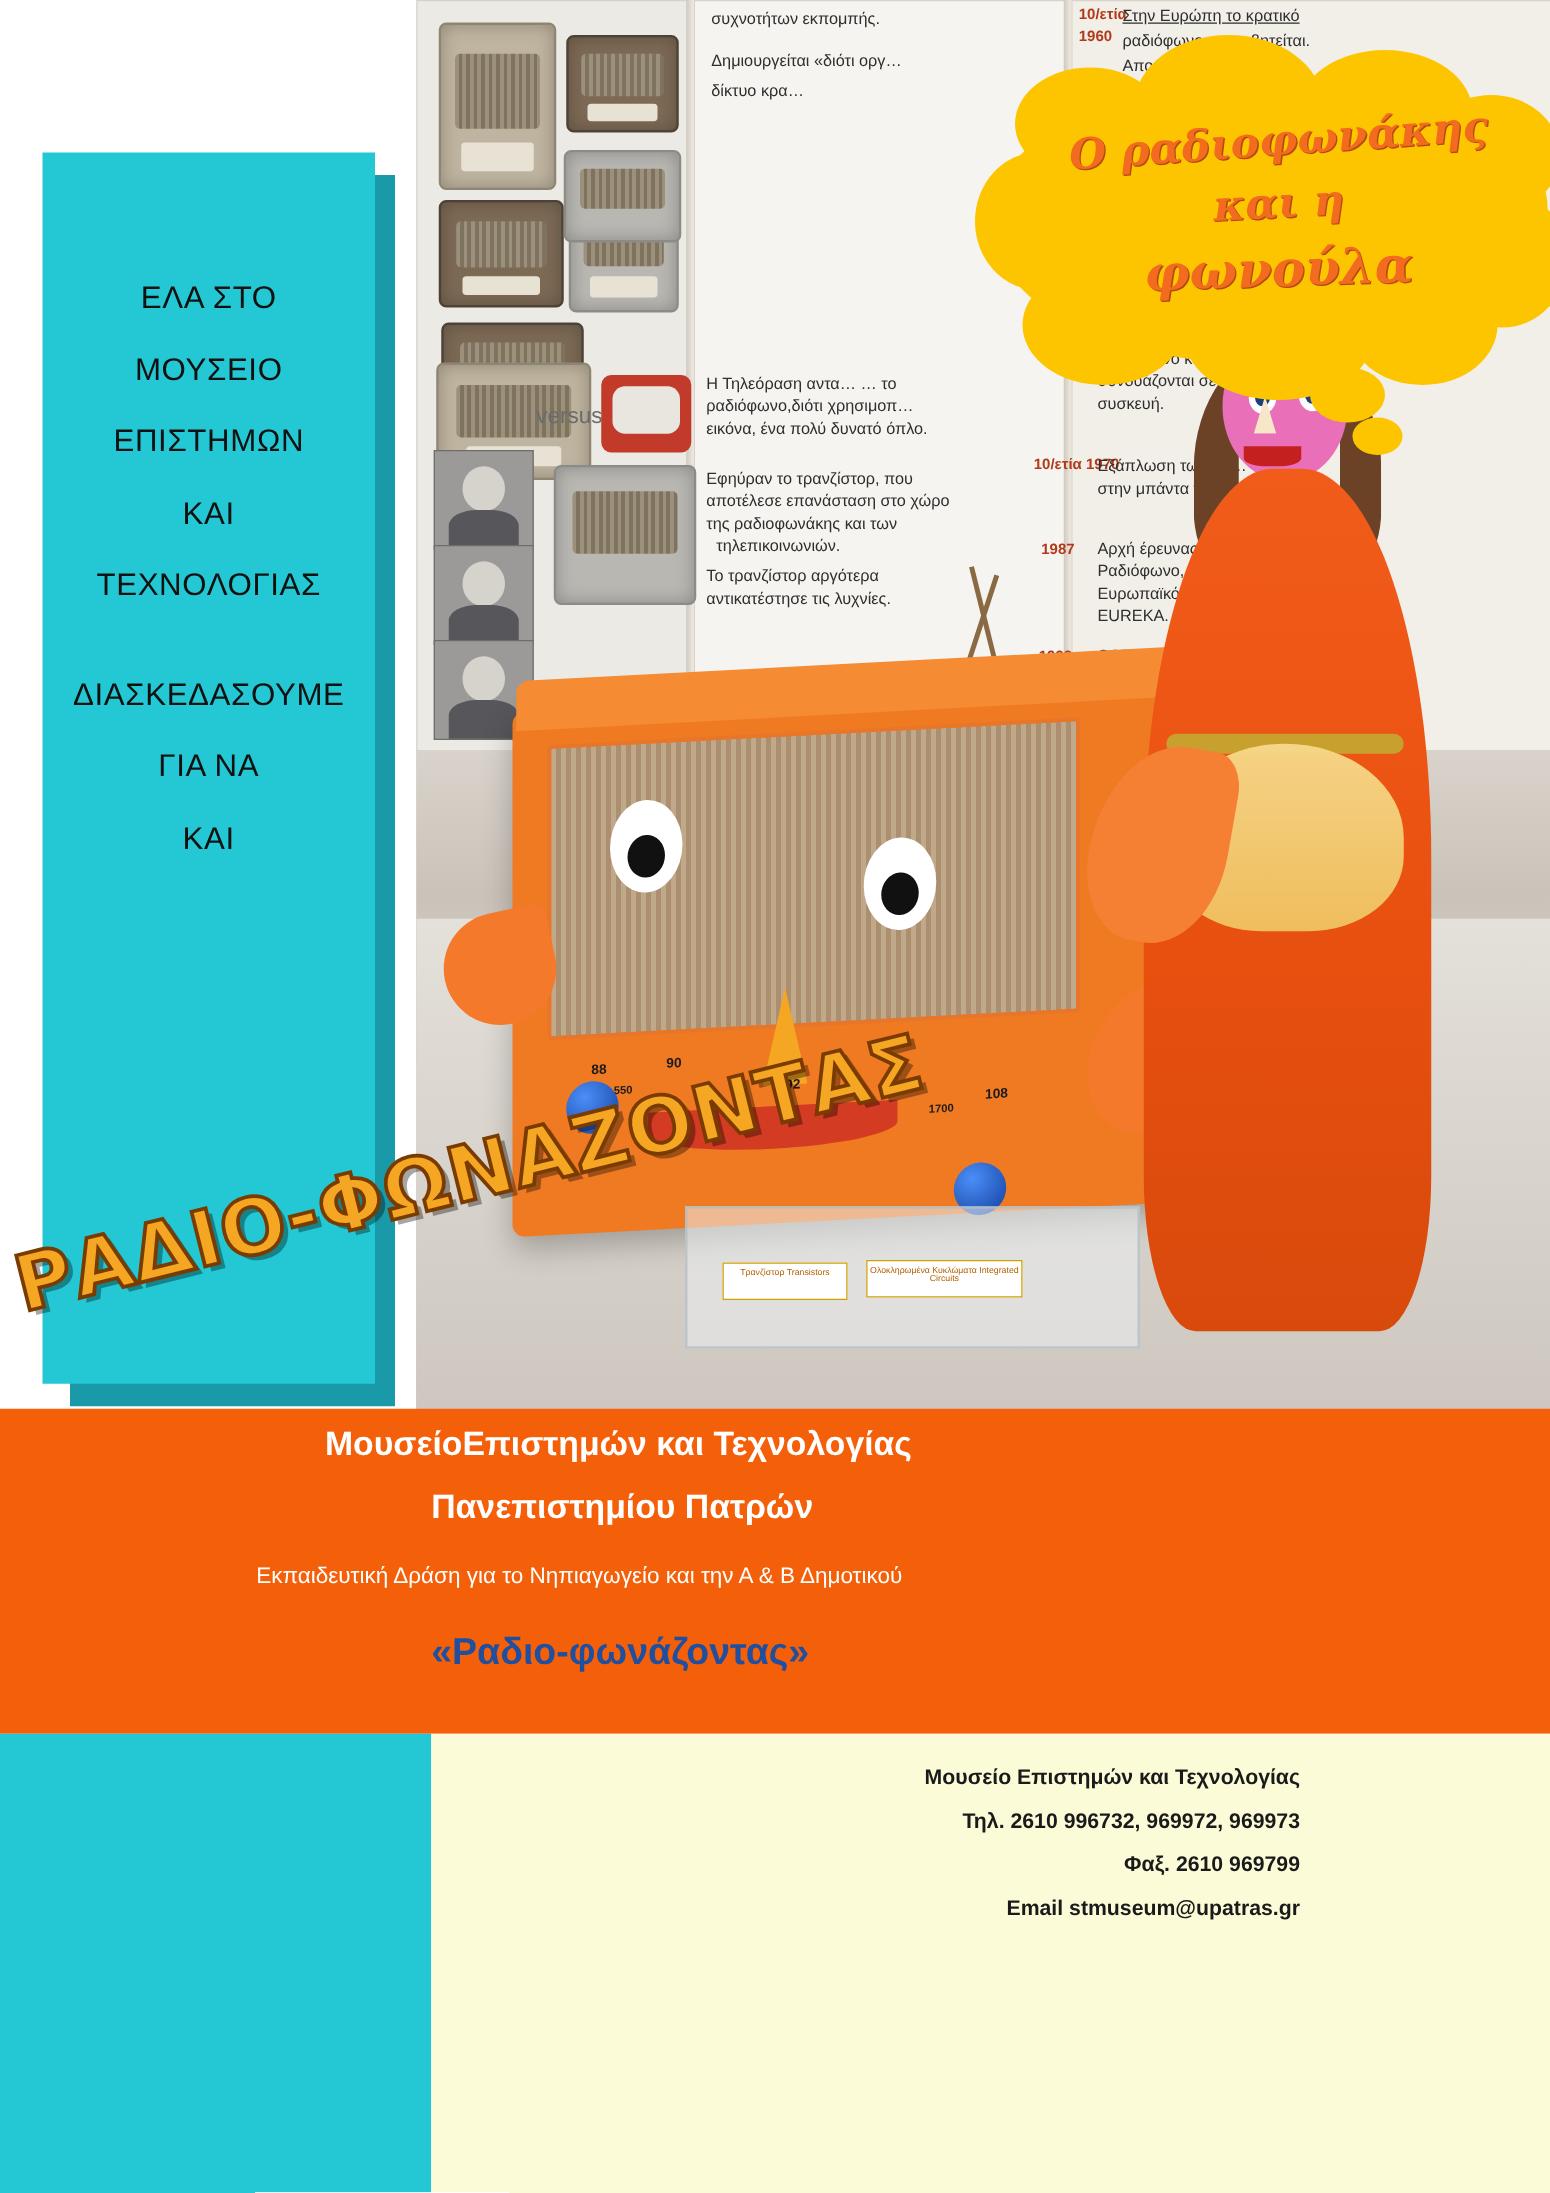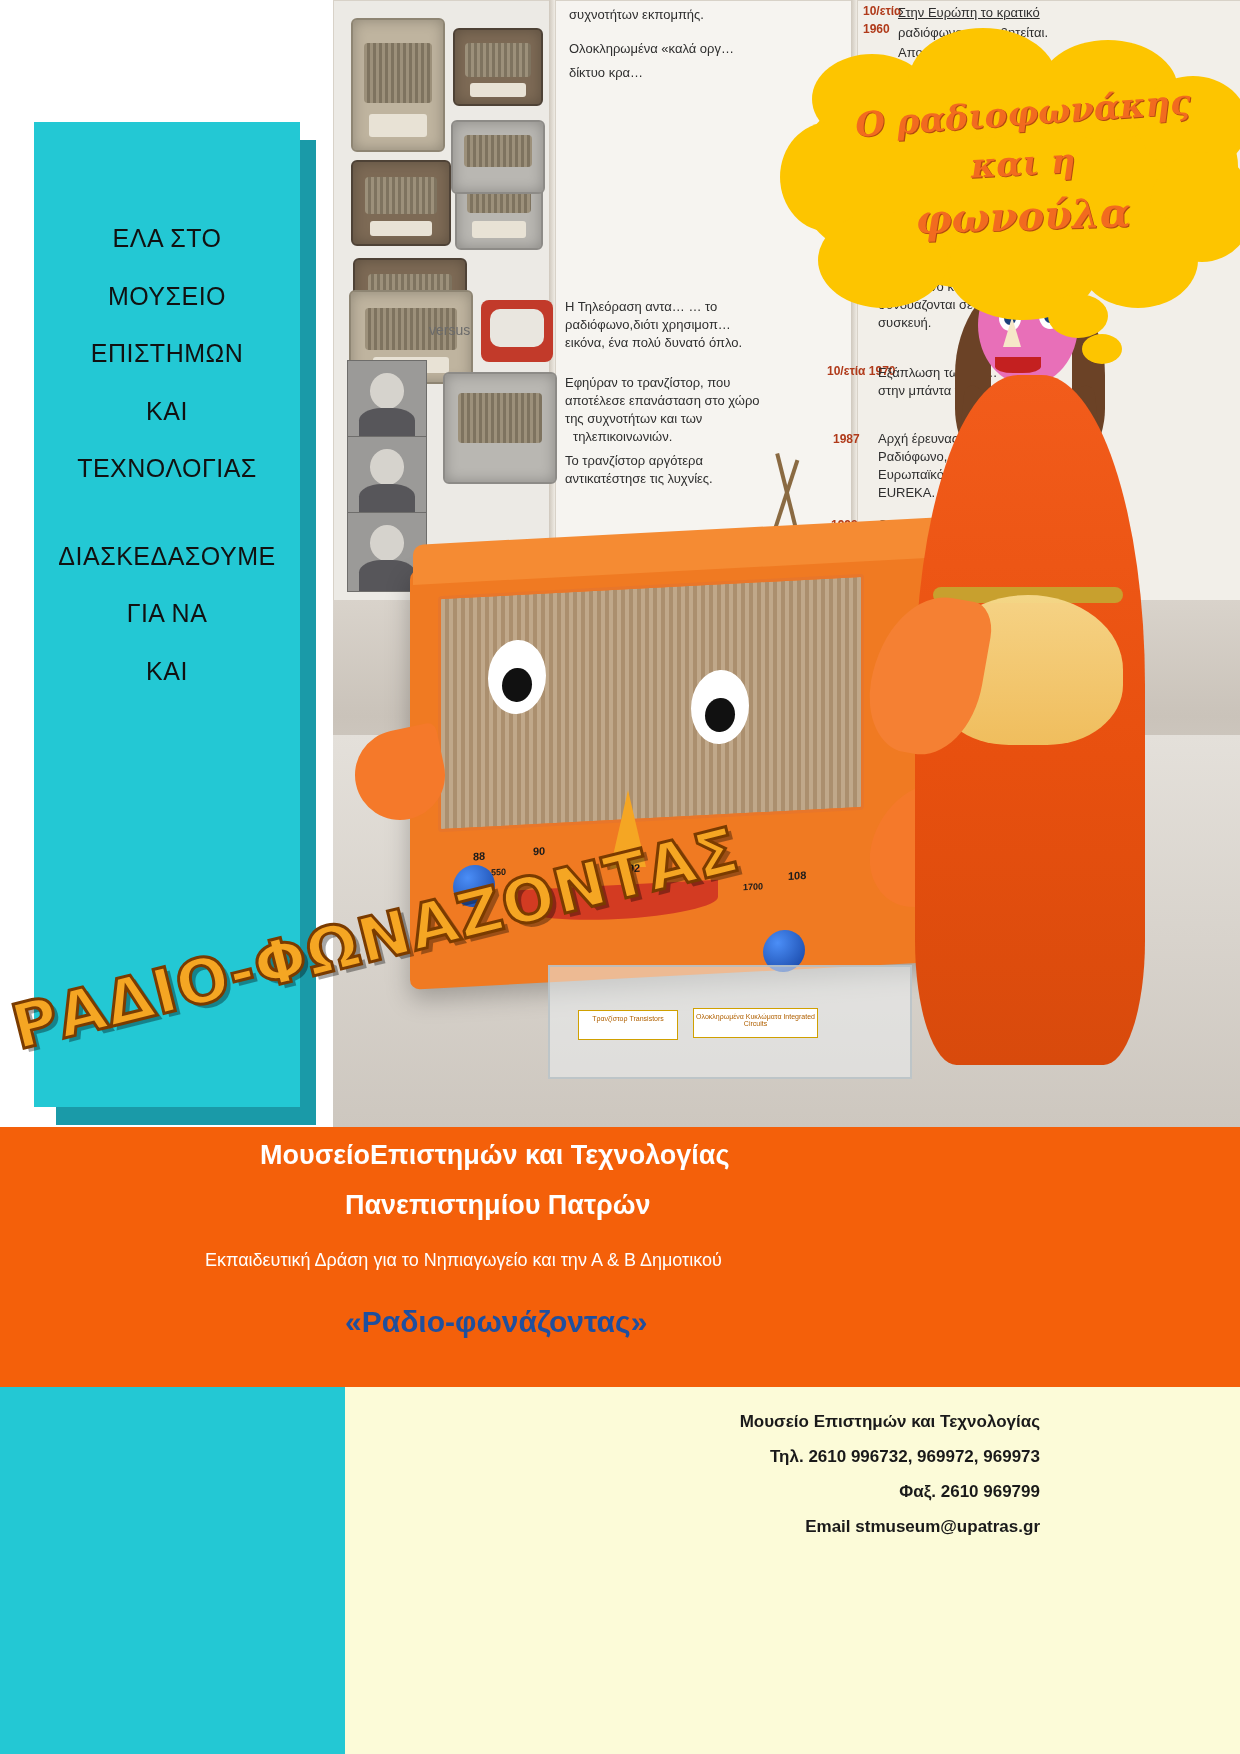--- a/index.html
+++ b/index.html
@@ -93,21 +93,21 @@
     color: #2e2e2e;
   }
   .exh-year {
     position:absolute;
     font-size: 12px;
     font-weight:700;
     color:#b03a1a;
   }
   .versus {
     position:absolute;
-    font-size:14px;
+    font-size:18px;
     color:#6b6b6b;
   }
   .chip {
     position:absolute;
     background:#2b2b2b;
     border-radius:2px;
   }
   .chip-leg {
     position:absolute;
     width:3px; height:12px; background:#6c6c6c;
@@ -401,28 +401,28 @@
       </div>
       <div class="portrait" style="left:14px; top:512px; width:78px; height:78px;">
         <div class="head"></div>
           <div class="body"></div>
       </div>
       <div class="radio-thumb grey" style="left:110px; top:372px; width:110px; height:108px;">
         <div class="grille"></div>
       </div>
 
       <div class="exh-text" style="left:236px; top:6px; width:260px;">συχνοτήτων εκπομπής.</div>
-      <div class="exh-text" style="left:236px; top:40px; width:260px;">Ολοκληρωμένα «καλά οργ…</div>
+      <div class="exh-text" style="left:236px; top:40px; width:260px;">Δημιουργείται «διότι οργ…</div>
       <div class="exh-text" style="left:236px; top:64px; width:260px;">δίκτυο κρα…</div>
       <div class="exh-text" style="left:232px; top:298px; width:270px;">Η Τηλεόραση αντα… … το</div>
       <div class="exh-text" style="left:232px; top:316px; width:270px;">ραδιόφωνο,διότι χρησιμοπ…</div>
       <div class="exh-text" style="left:232px; top:334px; width:270px;">εικόνα, ένα πολύ δυνατό όπλο.</div>
       <div class="exh-text" style="left:232px; top:374px; width:270px;">Εφηύραν το τρανζίστορ, που</div>
       <div class="exh-text" style="left:232px; top:392px; width:270px;">αποτέλεσε επανάσταση στο χώρο</div>
-      <div class="exh-text" style="left:232px; top:410px; width:270px;">της συχνοτήτων και των</div>
+      <div class="exh-text" style="left:232px; top:410px; width:270px;">της ραδιοφωνάκης και των</div>
       <div class="exh-text" style="left:240px; top:428px; width:270px;">τηλεπικοινωνιών.</div>
       <div class="exh-text" style="left:232px; top:452px; width:270px;">Το τρανζίστορ αργότερα</div>
       <div class="exh-text" style="left:232px; top:470px; width:270px;">αντικατέστησε τις λυχνίες.</div>
 
       <div class="radio-thumb grey" style="left:118px; top:120px; width:90px; height:70px;">
         <div class="grille"></div>
       </div>
 
       <div class="exh-year" style="left:530px; top:4px;">10/ετία</div>
       <div class="exh-year" style="left:530px; top:22px;">1960</div>

